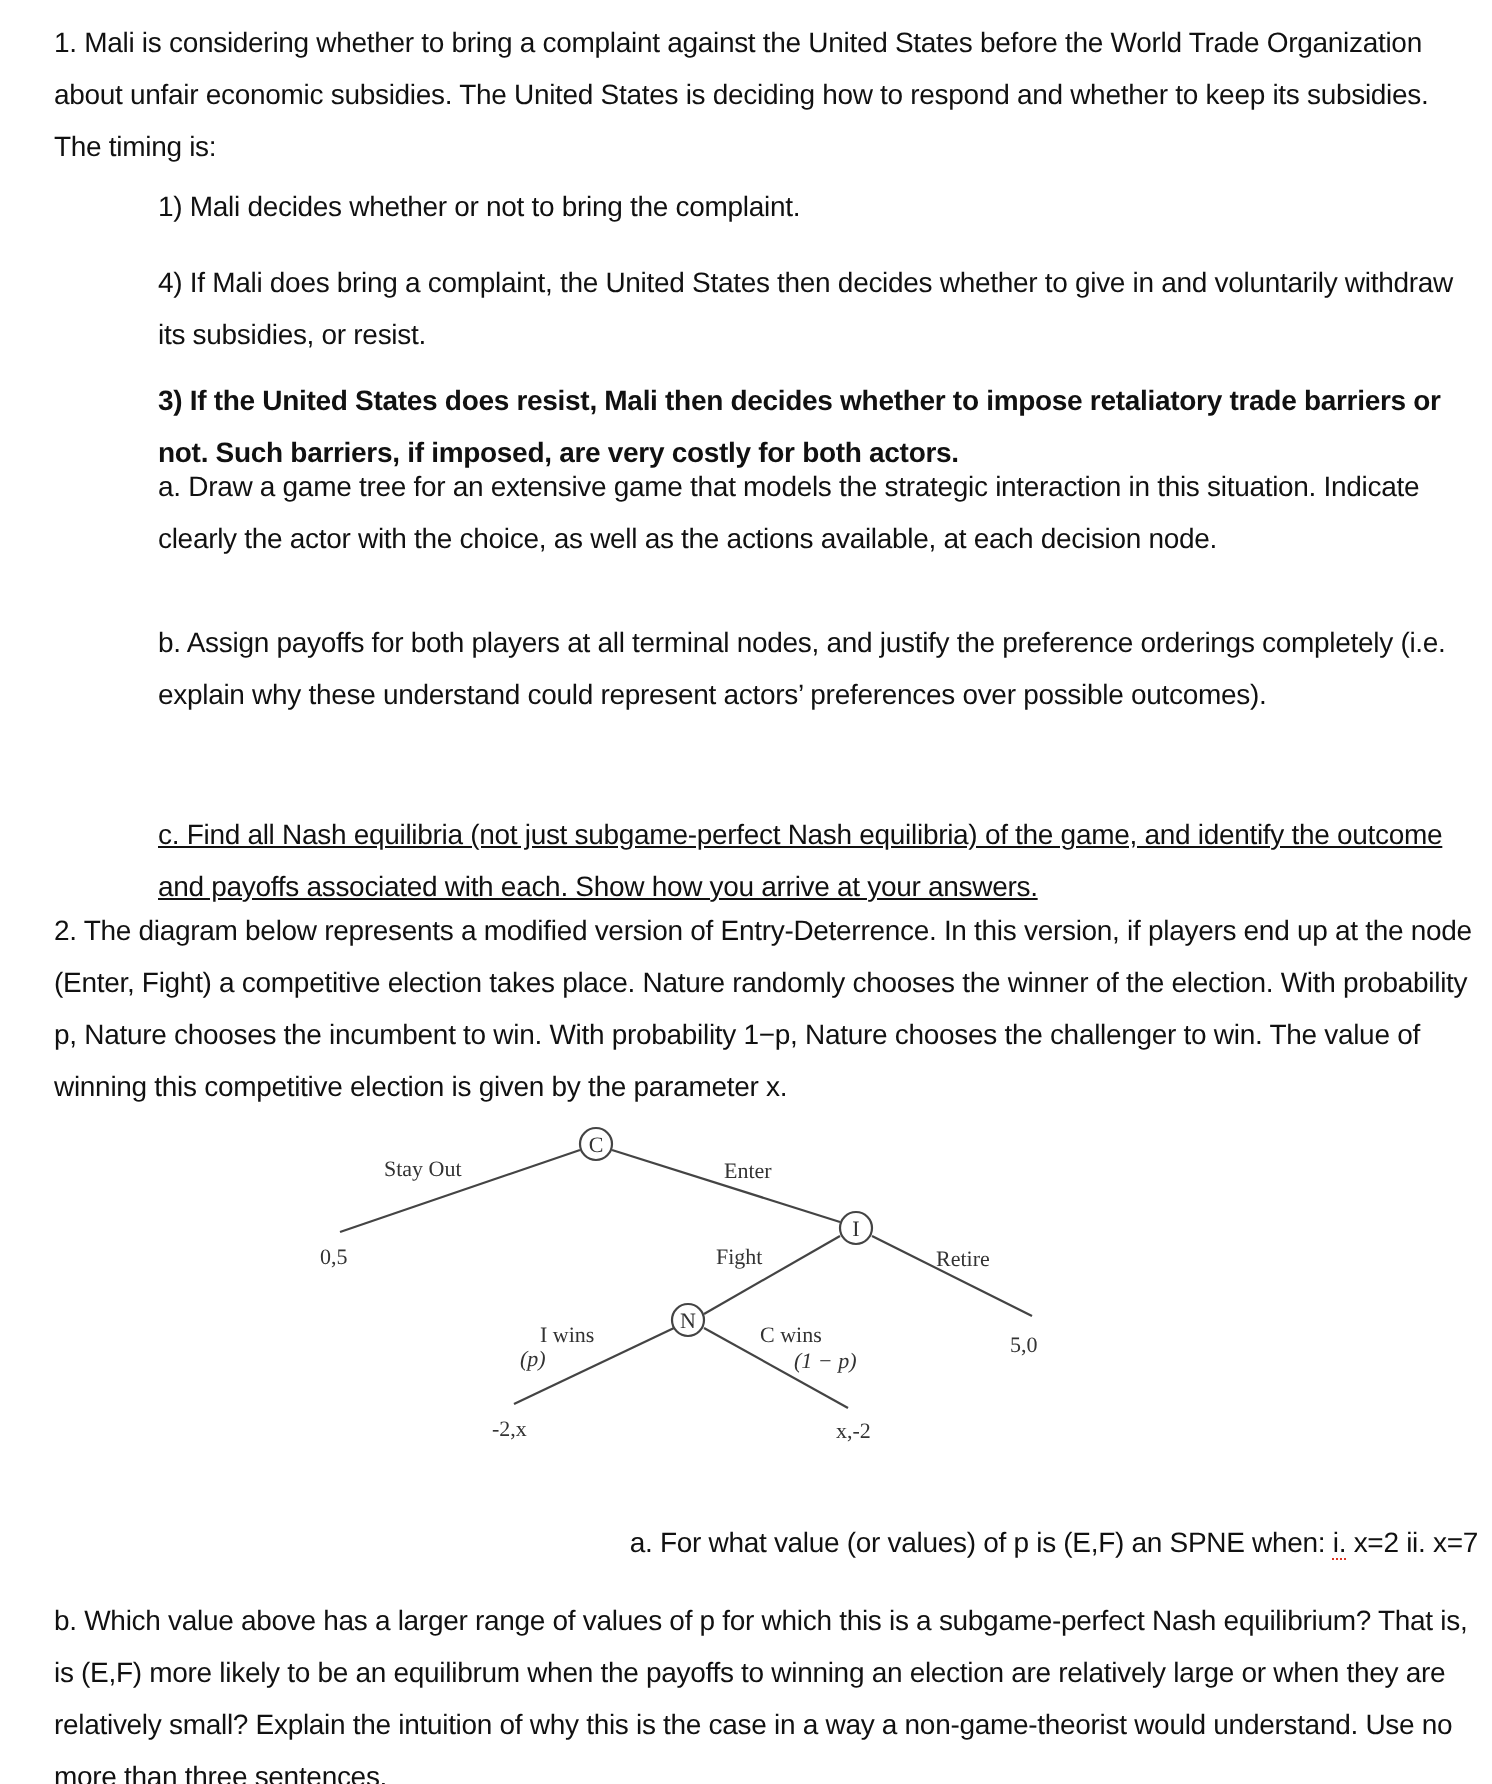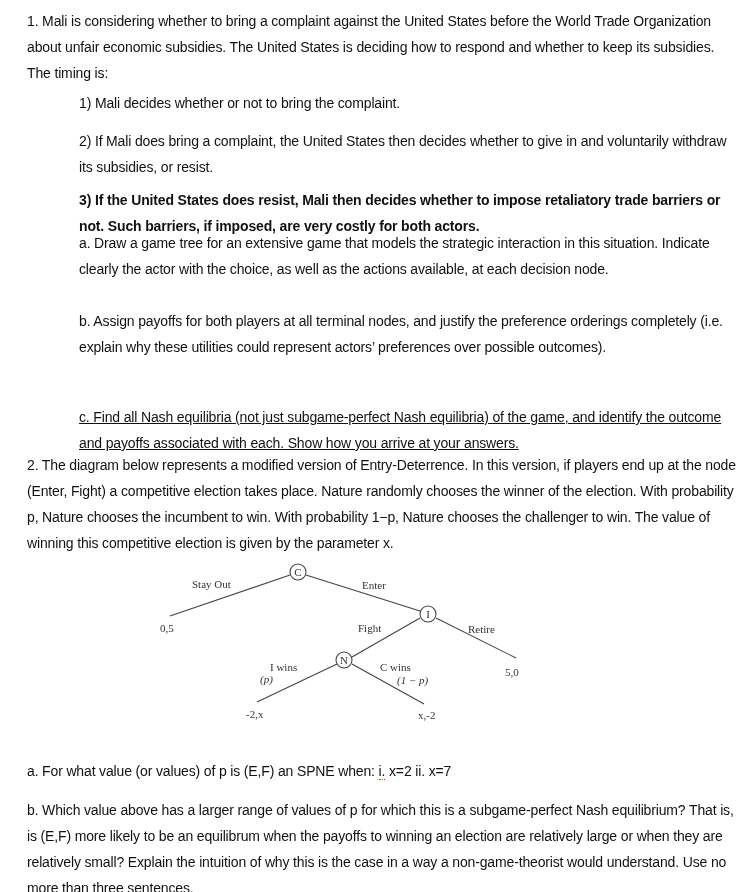--- a/index.html
+++ b/index.html
@@ -17,24 +17,24 @@
   .tree { position: absolute; left: 0; top: 0; width: 746px; height: 892px; }
   .tree text { font-family: "Liberation Serif", "DejaVu Serif", serif; font-size: 11px; fill: #333; }
   .tree .math { font-style: italic; }
   .squig { border-bottom: 1.5px dotted #d32; }
 </style>
 </head>
 <body>
 
 <p class="p lvl0" style="top:8px;">1. Mali is considering whether to bring a complaint against the United States before the World Trade Organization about unfair economic subsidies. The United States is deciding how to respond and whether to keep its subsidies. The timing is:</p>
 <p class="p lvl1" style="top:90px;">1) Mali decides whether or not to bring the complaint.</p>
-<p class="p lvl1" style="top:128px;">2) If Mali does bring a complaint, the United States then decides whether to give in and voluntarily withdraw its subsidies, or resist.</p>
+<p class="p lvl1" style="top:128px;">4) If Mali does bring a complaint, the United States then decides whether to give in and voluntarily withdraw its subsidies, or resist.</p>
 <p class="p lvl1" style="top:187px;font-weight:bold;">3) If the United States does resist, Mali then decides whether to impose retaliatory trade barriers or not. Such barriers, if imposed, are very costly for both actors.</p>
 <p class="p lvl1" style="top:230px;">a. Draw a game tree for an extensive game that models the strategic interaction in this situation. Indicate clearly the actor with the choice, as well as the actions available, at each decision node.</p>
-<p class="p lvl1" style="top:308px;">b. Assign payoffs for both players at all terminal nodes, and justify the preference orderings completely (i.e. explain why these utilities could represent actors’ preferences over possible outcomes).</p>
+<p class="p lvl1" style="top:308px;">b. Assign payoffs for both players at all terminal nodes, and justify the preference orderings completely (i.e. explain why these understand could represent actors’ preferences over possible outcomes).</p>
 <p class="p lvl1" style="top:404px;text-decoration:underline;">c. Find all Nash equilibria (not just subgame-perfect Nash equilibria) of the game, and identify the outcome and payoffs associated with each. Show how you arrive at your answers.</p>
 
 <p class="p lvl0" style="top:452px;">2. The diagram below represents a modified version of Entry-Deterrence. In this version, if players end up at the node (Enter, Fight) a competitive election takes place. Nature randomly chooses the winner of the election. With probability p, Nature chooses the incumbent to win. With probability 1−p, Nature chooses the challenger to win. The value of winning this competitive election is given by the parameter x.</p>
 
 <svg class="tree" viewBox="0 0 746 892">
   <g stroke="#444" stroke-width="1.1" fill="none">
     <line x1="290" y1="575" x2="170" y2="616"></line>
     <line x1="306" y1="575" x2="420" y2="611"></line>
     <line x1="420" y1="618" x2="352" y2="657"></line>
     <line x1="436" y1="618" x2="516" y2="658"></line>
@@ -58,14 +58,14 @@
   <text x="260" y="683" class="math">(p)</text>
   <text x="380" y="671">C wins</text>
   <text x="397" y="684" class="math">(1 − p)</text>
 
   <text x="160" y="632">0,5</text>
   <text x="505" y="676">5,0</text>
   <text x="246" y="718">-2,x</text>
   <text x="418" y="719">x,-2</text>
 </svg>
 
-<p class="p lvl0" style="top:758px;"><span>a. For what value (or values) of p is (E,F) an SPNE when: </span><span class="squig">i.</span><span> x=2 ii. x=7</span></p>
+<p class="p lvl0" style="top:758px;text-align:right;"><span>a. For what value (or values) of p is (E,F) an SPNE when: </span><span class="squig">i.</span><span> x=2 ii. x=7</span></p>
 <p class="p lvl0" style="top:797px;">b. Which value above has a larger range of values of p for which this is a subgame-perfect Nash equilibrium? That is, is (E,F) more likely to be an equilibrum when the payoffs to winning an election are relatively large or when they are relatively small? Explain the intuition of why this is the case in a way a non-game-theorist would understand. Use no more than three sentences.</p>
 
 </body></html>

